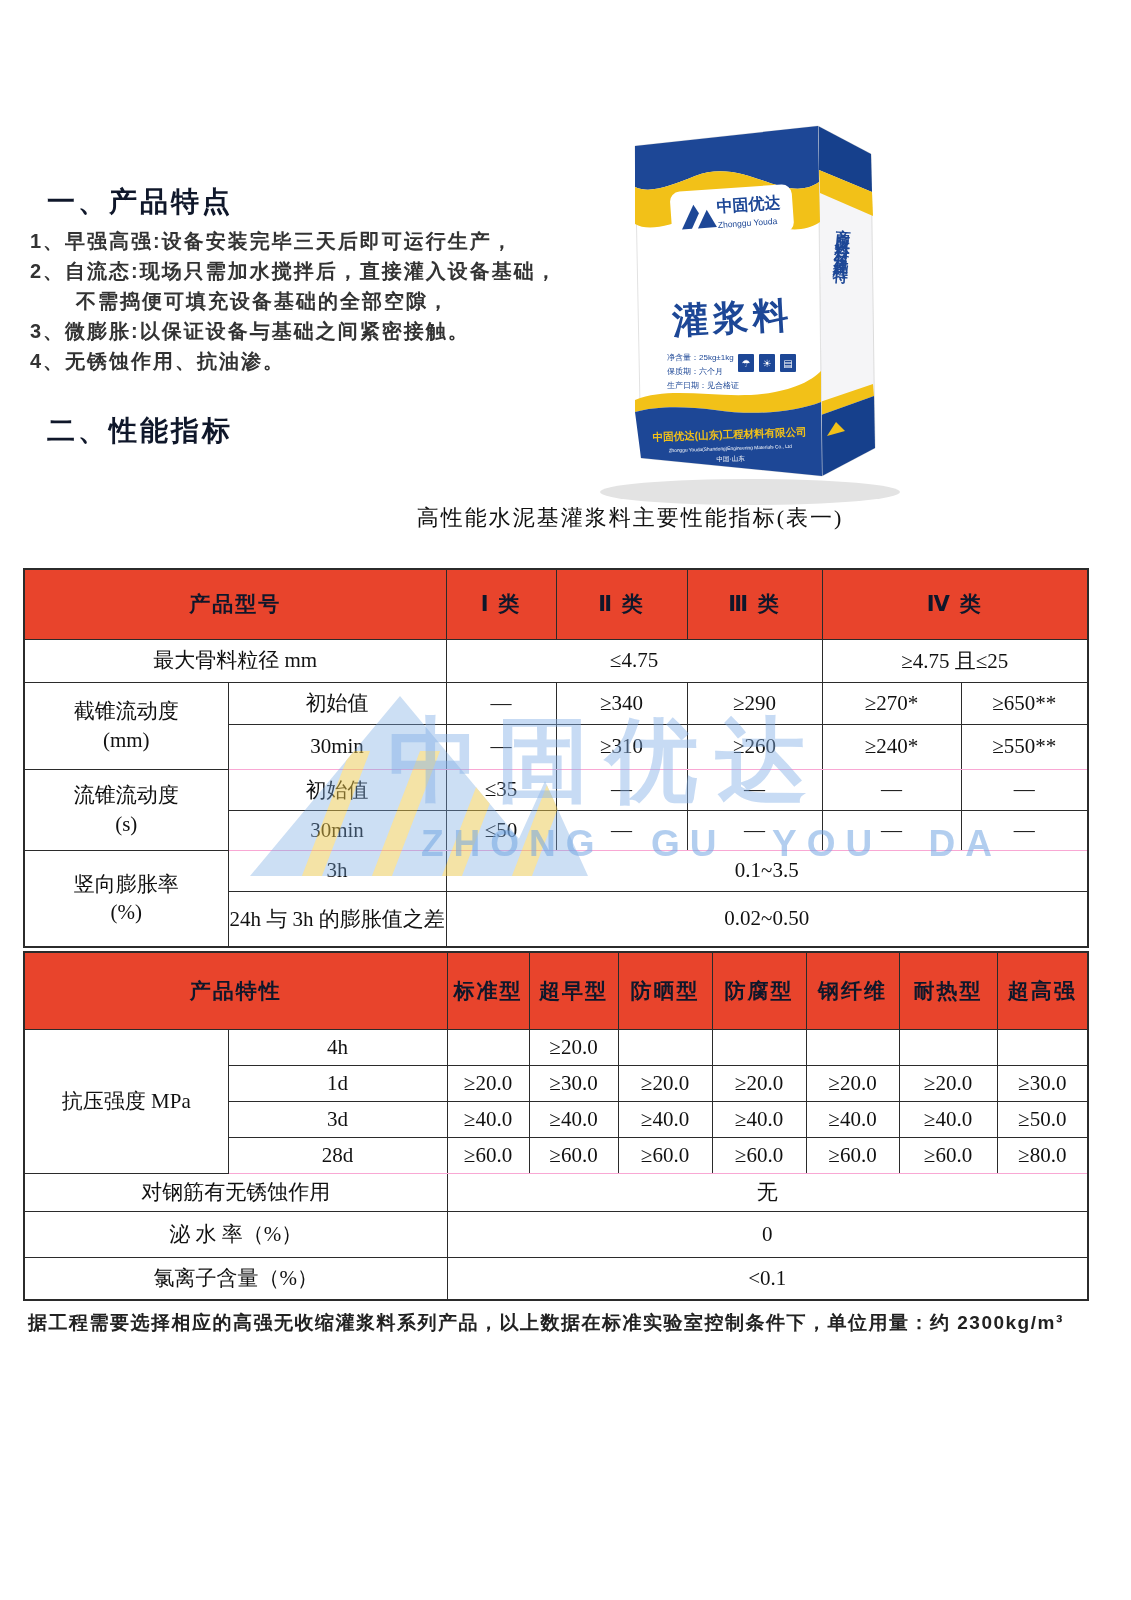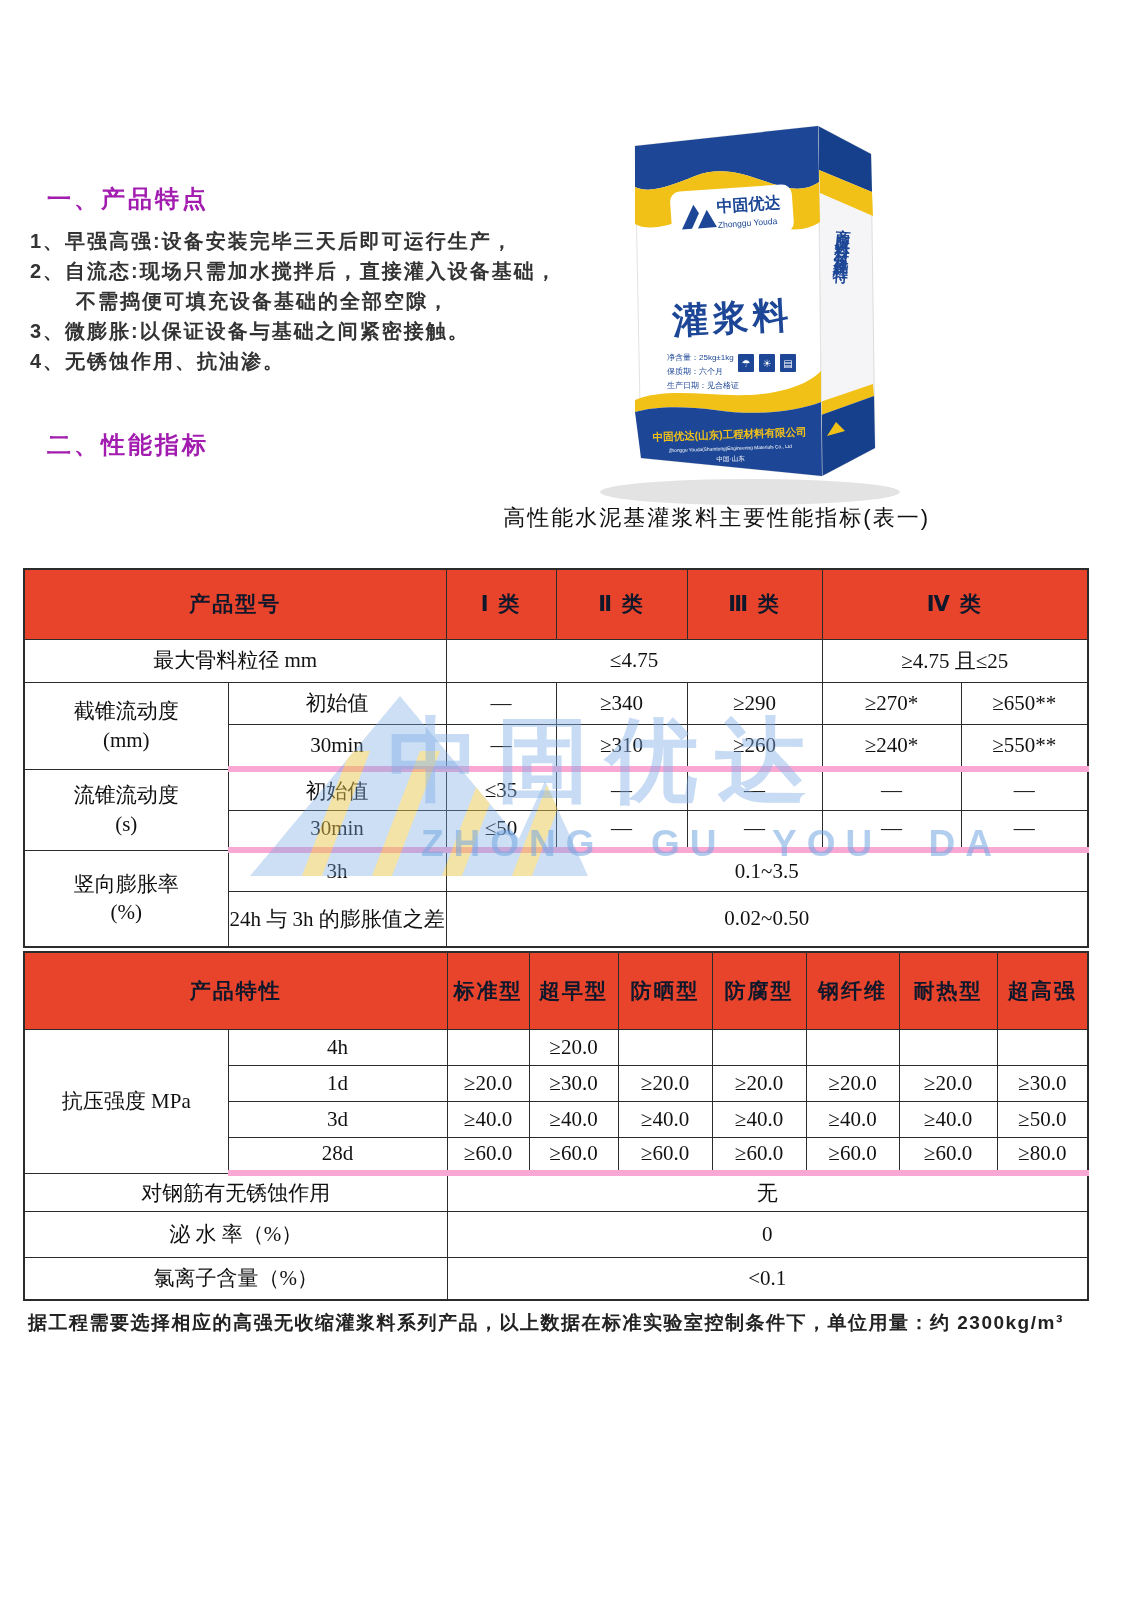--- a/index.html
+++ b/index.html
@@ -1,44 +1,44 @@
 <!DOCTYPE html>
 <html><head>
 <meta charset="utf-8">
 <style>
   html,body{margin:0;padding:0;background:#ffffff;}
   .page{position:relative;width:1131px;height:1600px;background:#fff;overflow:hidden;
         font-family:"Liberation Sans","DejaVu Sans",sans-serif;color:#2b2b2b;}
 
   
-  .sec-heading{position:absolute;font-size:24px;font-weight:bold;color:#a21caf;letter-spacing:3px;}
+  .sec-heading{position:absolute;font-size:28px;font-weight:bold;color:#0f172a;letter-spacing:3px;}
   #h-features{left:47px;top:183px;}
-  #h-performance{left:47px;top:412px;margin-top:17px;}
+  #h-performance{left:47px;top:412px;}
   .feature-list{position:absolute;left:30px;top:226px;width:560px;}
   .feature-list .li{font-size:20px;font-weight:bold;color:#333;letter-spacing:2px;line-height:30px;height:30px;white-space:nowrap;}
   .feature-list .li.indent{padding-left:46px;}
   .std-line{position:absolute;left:30px;top:460px;font-family:"Liberation Serif","DejaVu Serif",serif;
             font-size:21px;letter-spacing:1px;color:#1c1c1c;white-space:nowrap;}
-  .table-title{position:absolute;left:330px;top:503px;width:600px;text-align:right;
-               font-family:Liberation Sans, sans-serif;font-size:22px;letter-spacing:2px;color:#111;}
+  .table-title{position:absolute;left:330px;top:503px;width:600px;text-align:center;
+               font-family:Liberation Serif, serif;font-size:22px;letter-spacing:2px;color:#111;}
 
   
   table.spec{position:absolute;left:23px;border-collapse:collapse;table-layout:fixed;
              font-family:"Liberation Serif","DejaVu Serif",serif;color:#111;}
   table.spec td,table.spec th{border:1px solid #2b2b2b;text-align:center;vertical-align:middle;
              font-size:21px;font-weight:normal;padding:0;overflow:hidden;}
   table.spec{border:2px solid #2b2b2b;}
   #table1{top:568px;width:1064px;}
   #table2{top:951px;width:1064px;}
   tr.redhead th{background:#E8442C;color:#0f172a;border-color:#2b2b2b;
                 font-family:"Liberation Sans","DejaVu Sans",sans-serif;
                 font-weight:bold;font-size:21px;letter-spacing:2px;}
   td.lbl{white-space:pre-line;line-height:1.35;}
   td.small{font-size:17px;}
-  tr.thick-b td{border-bottom:6px solid #f9a8d4;}
+  tr.thick-b td{border-bottom:1px solid #f9a8d4;}
 
   
   .watermark{position:absolute;left:225px;top:683px;width:620px;height:200px;pointer-events:none;z-index:5;}
   .wm-cn{position:absolute;left:163px;top:16px;font-size:92px;font-weight:bold;letter-spacing:17px;
          color:rgba(130,175,230,0.45);white-space:nowrap;}
   .wm-en{position:absolute;left:196px;top:140px;font-size:37px;font-weight:bold;letter-spacing:10px;
          word-spacing:26px;color:rgba(115,165,225,0.55);white-space:nowrap;}
   .wm-tri{position:absolute;left:15px;top:8px;opacity:0.5;}
 
   

